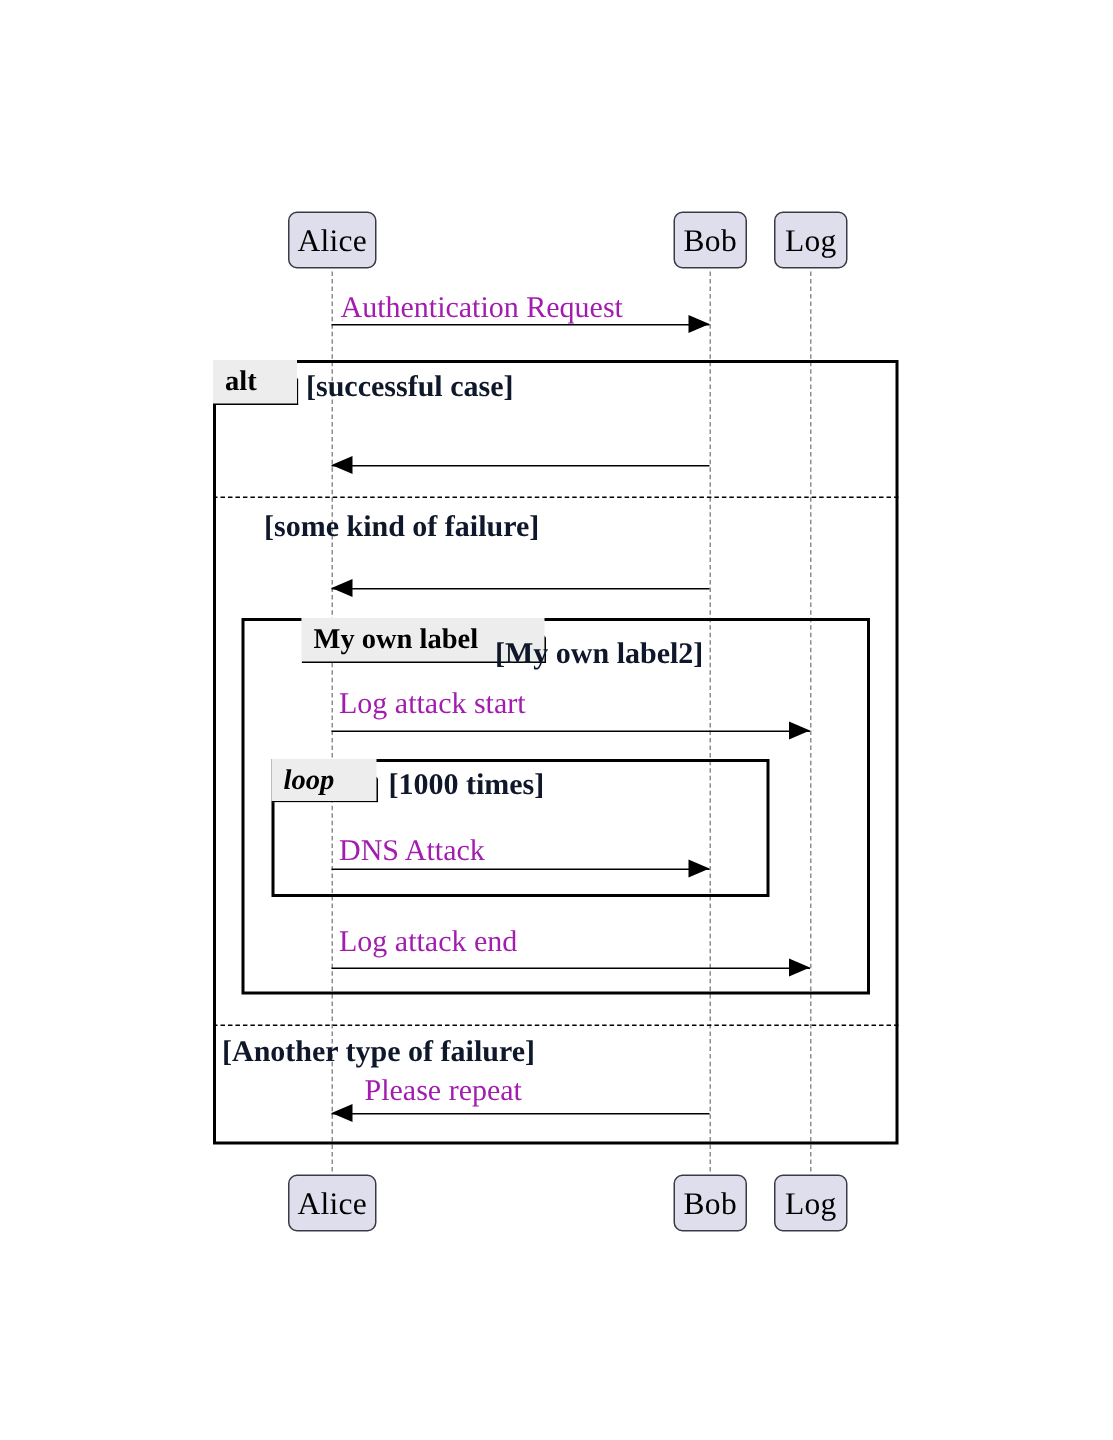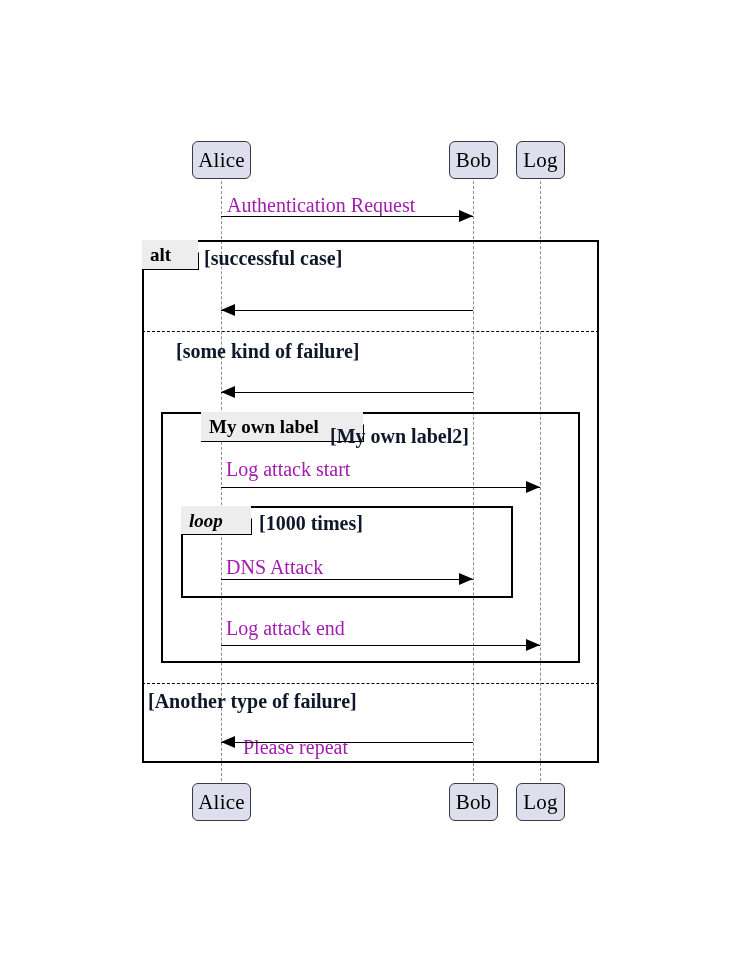--- a/index.html
+++ b/index.html
@@ -220,21 +220,21 @@
     <span>Log attack end</span>
   </div>
   <div class="msg-line" style="left:221px; top:645px; width:319px;"></div>
   <div class="arrowhead right" style="left:526px; top:638.5px;"></div>
 
   <div class="separator" style="left:142px; top:683px; width:457px;"></div>
   <div class="frag-guard" style="left:148px; top:691px;">
     <span>[Another type of failure]</span>
   </div>
 
-  <div class="msg-label" style="left:243px; top:717px;margin-top:20px;">
+  <div class="msg-label" style="left:243px; top:717px;">
     <span>Please repeat</span>
   </div>
   <div class="msg-line" style="left:221px; top:742px; width:252px;"></div>
   <div class="arrowhead left" style="left:221px; top:735.5px;"></div>
 
   <div class="participant" style="left:192px; top:783px; width:59px; height:38px;">
     <span>Alice</span>
   </div>
   <div class="participant" style="left:449px; top:783px; width:49px; height:38px;">
     <span>Bob</span>

